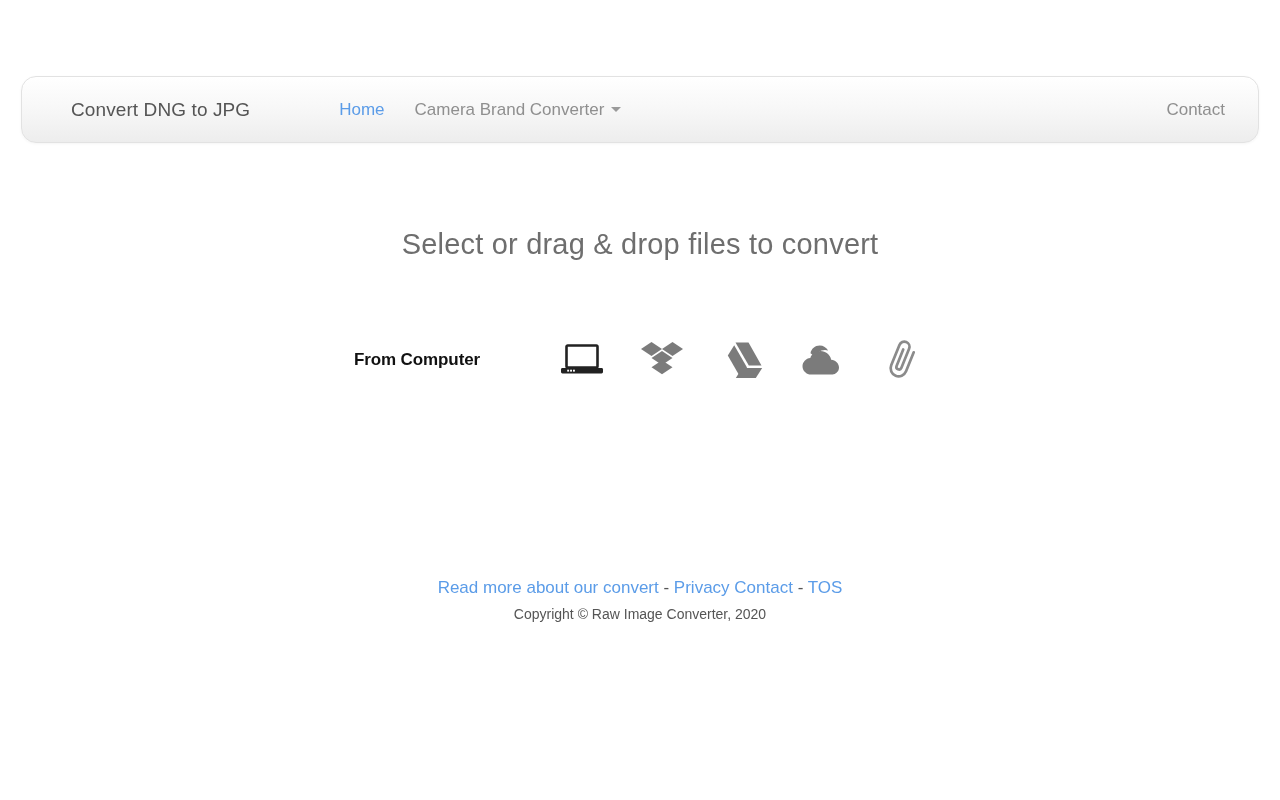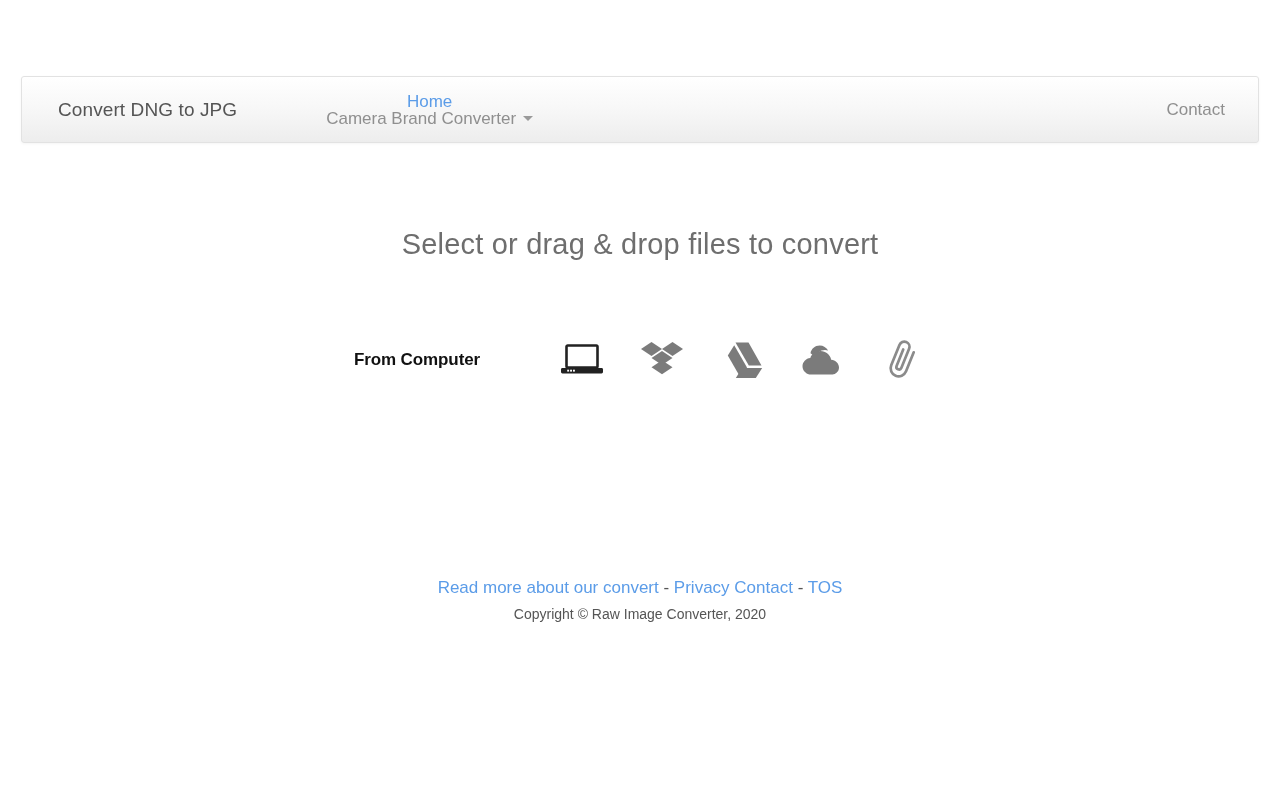--- a/index.html
+++ b/index.html
@@ -23,42 +23,41 @@
   }
 
   
   .navbar {
     position: absolute;
     left: 21px;
     top: 76px;
     width: 1238px;
     height: 67px;
     border: 1px solid #e2e2e2;
-    border-radius: 3px;
+    border-radius: 15px;
     background: linear-gradient(to bottom, #ffffff 0%, #f8f8f8 45%, #ededed 100%);
     box-shadow: 0 1px 3px rgba(0,0,0,0.045), inset 0 1px 0 rgba(255,255,255,0.95);
     display: flex;
     align-items: center;
-    padding: 0 24px 0 36px;
+    padding: 0 24px 0 49px;
   }
 
   .navbar-brand {
     font-size: 19px;
     color: #555555;
     line-height: 1;
     white-space: nowrap;
     margin-right: 74px;
     letter-spacing: 0.1px;
   }
 
   .nav-links {
     display: flex;
     align-items: center;
     gap: 0;
-    flex-direction: column;
   }
 
   .nav-item {
     font-size: 17px;
     color: #8f8f8f;
     white-space: nowrap;
     padding: 0 15px;
     line-height: 1;
     text-decoration: none;
     display: inline-flex;

